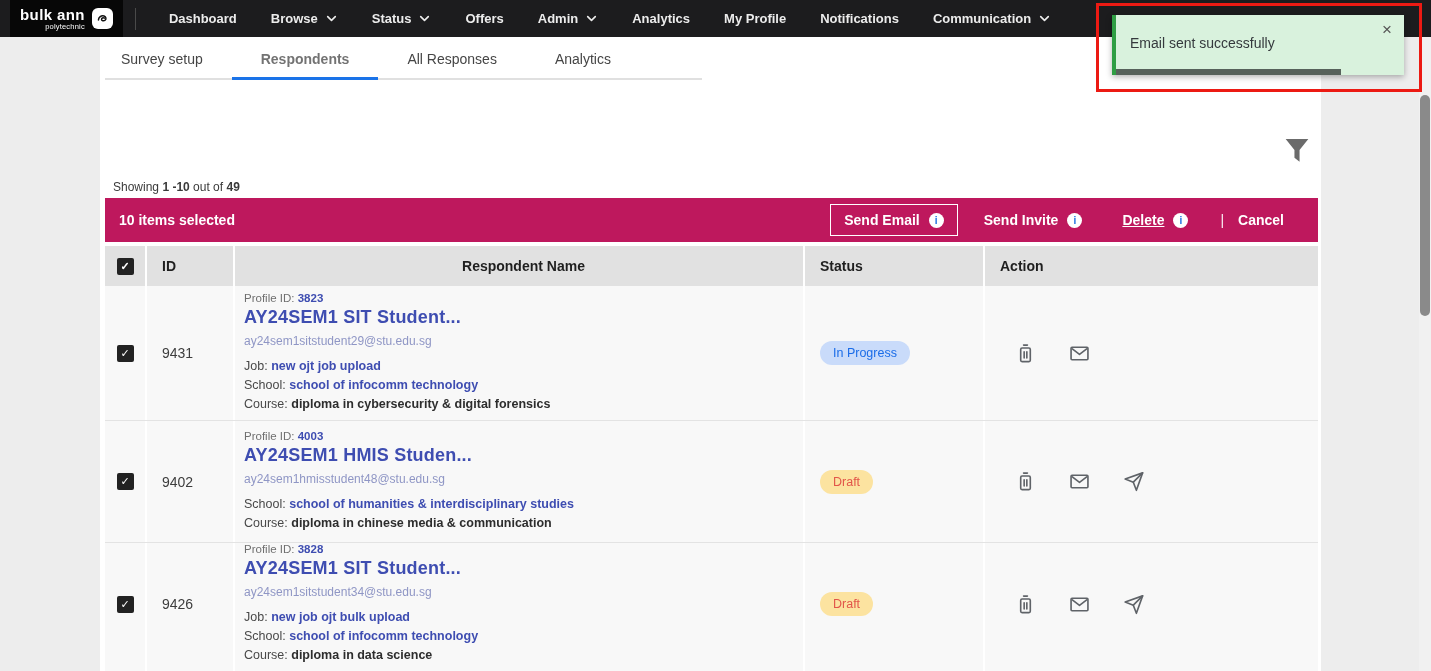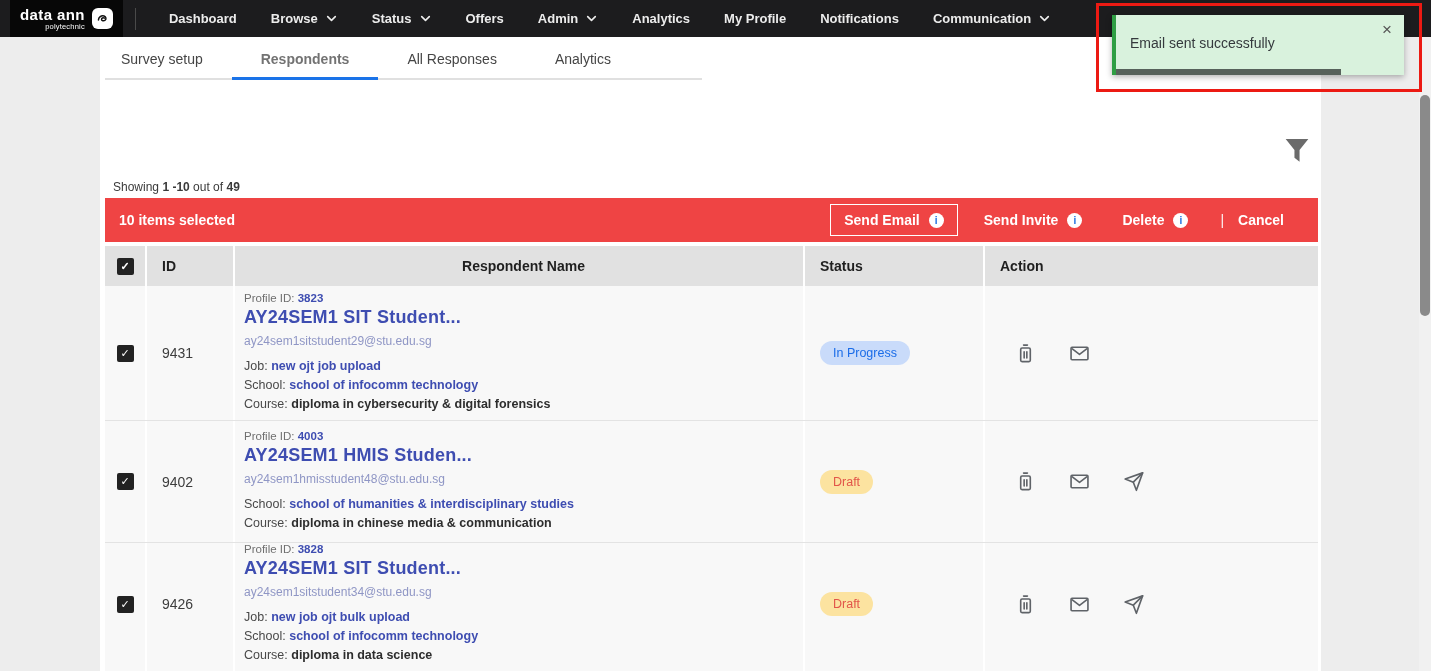--- a/index.html
+++ b/index.html
@@ -28,21 +28,21 @@
   .tab.active{font-weight:700;color:#737373}
   .tab.active::after{content:"";position:absolute;left:0;right:0;bottom:-2px;height:3px;background:#1a73e8}
 
   .filter-btn{position:absolute;left:1180px;top:97px;width:34px;height:34px;cursor:pointer}
   .filter-btn svg{width:100%;height:100%}
 
   .showing{position:absolute;left:13px;top:143px;font-size:12px;color:#3a3a3a}
   .showing b{font-weight:700}
 
   
-  .sel-bar{position:absolute;left:5px;top:161px;width:1213px;height:44px;background:#ef4444;display:flex;align-items:center;color:#fff}
+  .sel-bar{position:absolute;left:5px;top:161px;width:1213px;height:44px;background:#be185d;display:flex;align-items:center;color:#fff}
   .sel-text{margin-left:14px;font-size:14px;font-weight:700}
   .sel-actions{margin-left:auto;display:flex;align-items:center;gap:12px;margin-right:30px}
   .sel-btn{display:flex;align-items:center;gap:9px;padding:7px 13px;font-size:14px;font-weight:700;cursor:pointer;border:1.5px solid transparent;white-space:nowrap}
   .sel-btn.focused{border:1.5px solid #fff}
   .info-dot{width:15px;height:15px;border-radius:50%;background:#fff;color:#1d6fe0;font-size:10px;font-weight:700;display:flex;align-items:center;justify-content:center}
   .sel-sep{font-size:14px;margin:0 2px 0 6px;font-weight:400;opacity:.95}
   .sel-cancel{font-size:14px;font-weight:700;cursor:pointer;margin-right:4px;white-space:nowrap}
 
   
   .table{position:absolute;left:5px;top:209px;width:1213px}
@@ -92,21 +92,21 @@
   
   .scroll-track{position:absolute;left:1419px;top:37px;width:12px;height:634px;background:#f1f1f1;z-index:5}
   .scroll-thumb{position:absolute;left:1420px;top:95px;width:10px;height:221px;background:#8a8a8a;border-radius:5px;cursor:pointer;z-index:6}
 </style>
 </head>
 <body>
 
 <div class="navbar">
   <div class="logo">
     <div class="logo-text">
-      <span class="logo-l1">data ann</span>
+      <span class="logo-l1">bulk ann</span>
       <span class="logo-l2">polytechnic</span>
     </div>
     <span class="logo-mark">
       <svg viewBox="0 0 24 24" fill="none" stroke="#111" stroke-width="2.4" stroke-linecap="round">
         <path d="M5.5 14.5c0-4.5 4.5-8 9-6.5 3.2 1 4 4.8 1.6 6.8-2.2 1.8-5.6.8-5.6-1.4 0-2 2.4-3.2 4.4-2"></path>
       </svg>
     </span>
   </div>
   <div class="nav-divider"></div>
   <div class="nav-items">
@@ -180,21 +180,21 @@
       <span class="sel-sep" style="order:98">|</span>
       <span class="sel-cancel" style="order:99">Cancel</span>
     <div class="sel-btn focused" style="order: 0;">
           <span>Send Email</span>
           <span class="info-dot">i</span>
         </div>
         <div class="sel-btn" style="order: 1;">
           <span>Send Invite</span>
           <span class="info-dot">i</span>
         </div>
-        <div class="sel-btn" style="order: 2;">
+        <div class="sel-btn" style="order: 2; text-decoration: underline;">
           <span>Delete</span>
           <span class="info-dot">i</span>
         </div>
       </div>
   </div>
 
   <div class="table">
     <div class="t-head">
       <div class="cell c-check">
         <div class="cbx">

